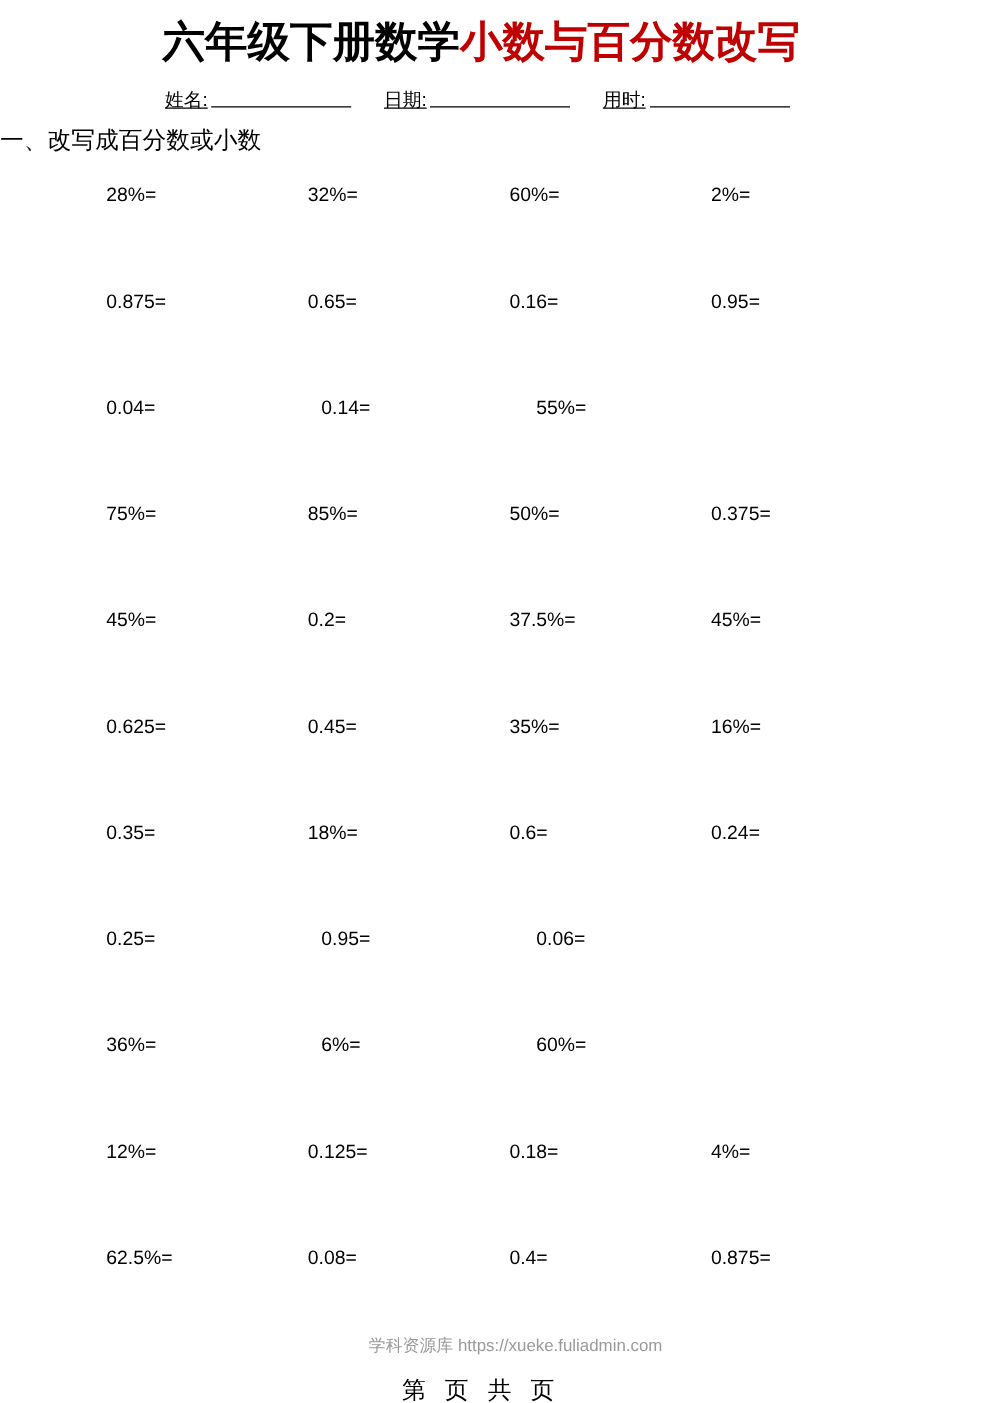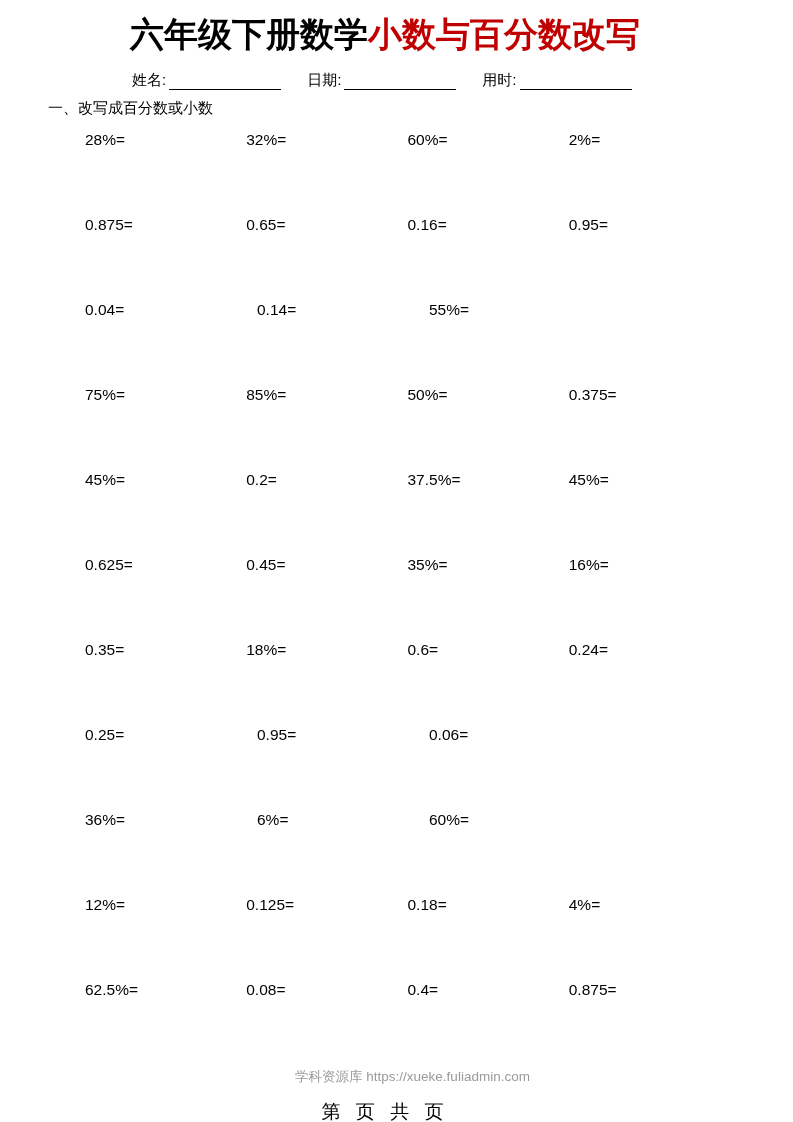--- a/index.html
+++ b/index.html
@@ -42,47 +42,46 @@
     margin-top: 20px;
     padding-left: 132px;
     padding-right: 60px;
     display: flex;
     align-items: flex-end;
     font-size: 15px;
     white-space: nowrap;
   }
   .info-field {
     display: flex;
-    align-items: flex-end;
+    text-decoration: underline;
   }
   .info-label {
     font-size: 15px;
     color: #000;
     padding-right: 3px;
   }
   .info-blank {
     display: inline-block;
     width: 112px;
     border-bottom: 1.6px solid #000;
     height: 14px;
   }
   .info-gap { width: 26px; }
 
   
   .section-heading {
     margin-top: 9px;
-    padding-left: 48px;
-    font-size: 15px;
+    font-size: 19px;
     color: #000;
     white-space: nowrap;
   }
 
   
   .problems {
-    margin-top: 14px;
+    margin-top: 24px;
     padding-left: 85px;
     padding-right: 40px;
   }
   .prob-row {
     display: flex;
     height: 85px;
   }
   .prob-cell {
     width: 172px;
     font-size: 15.5px;

